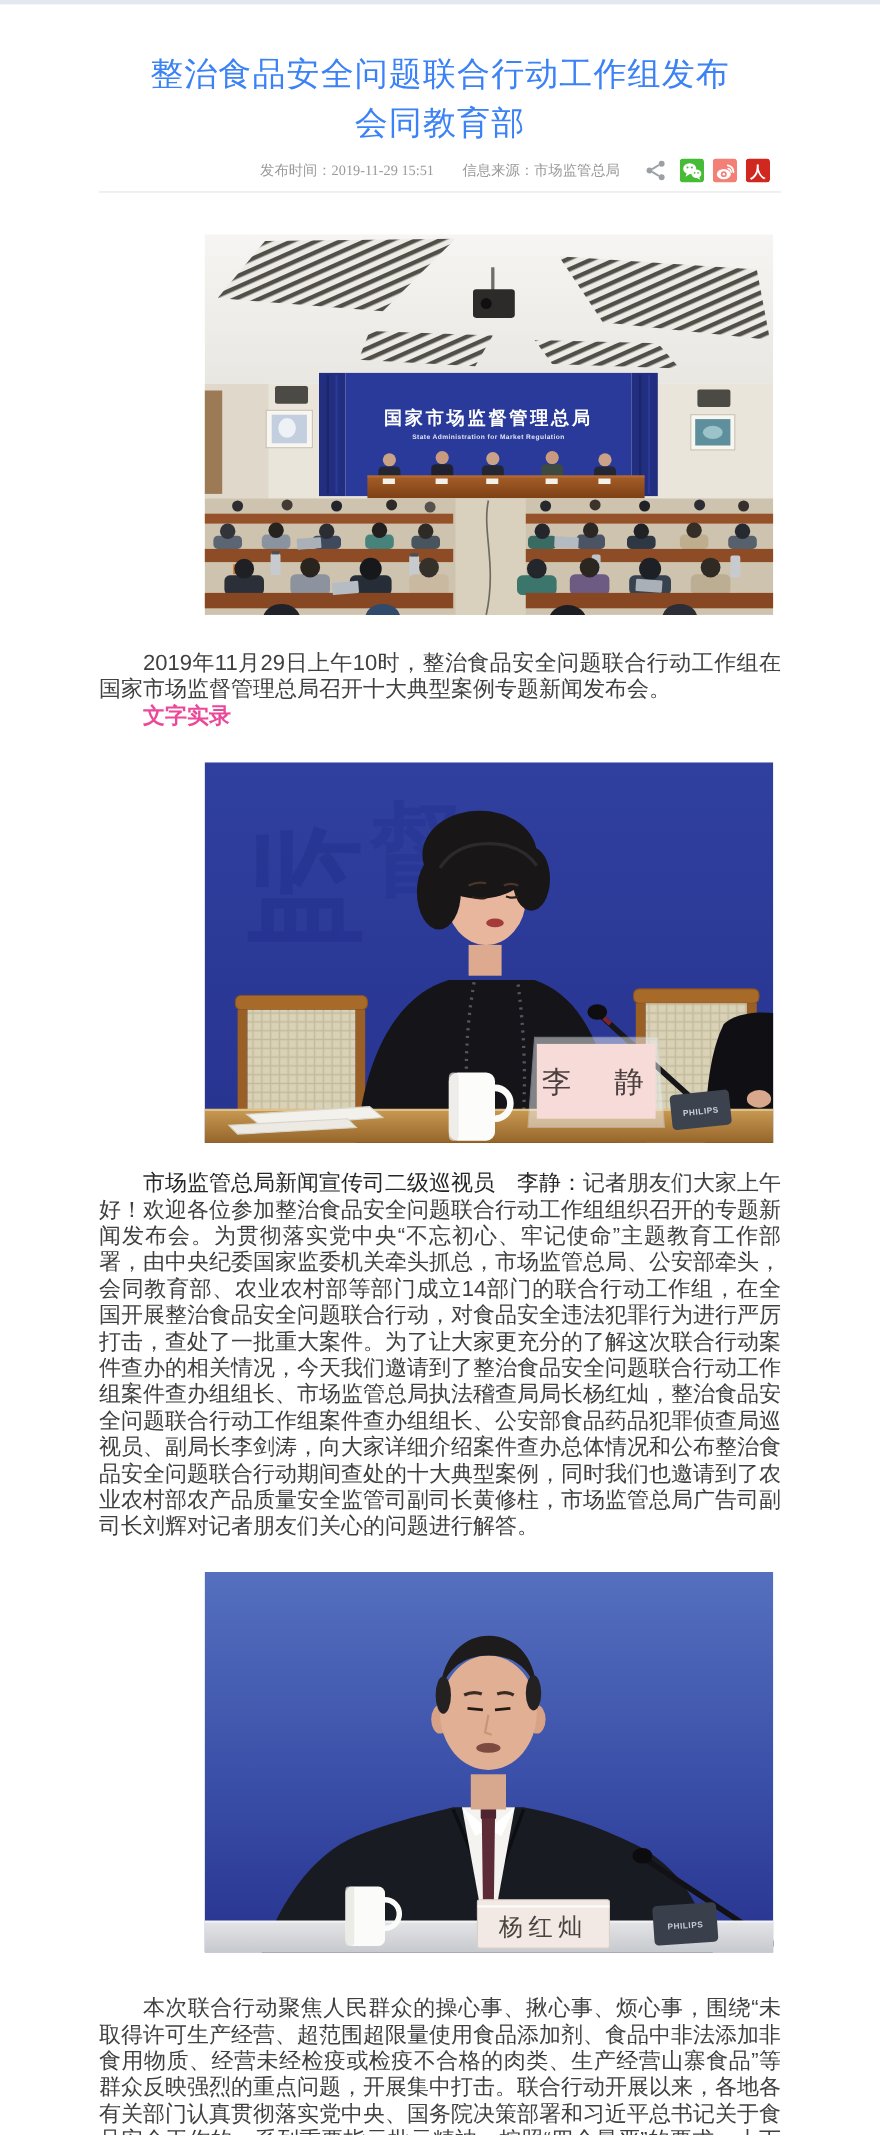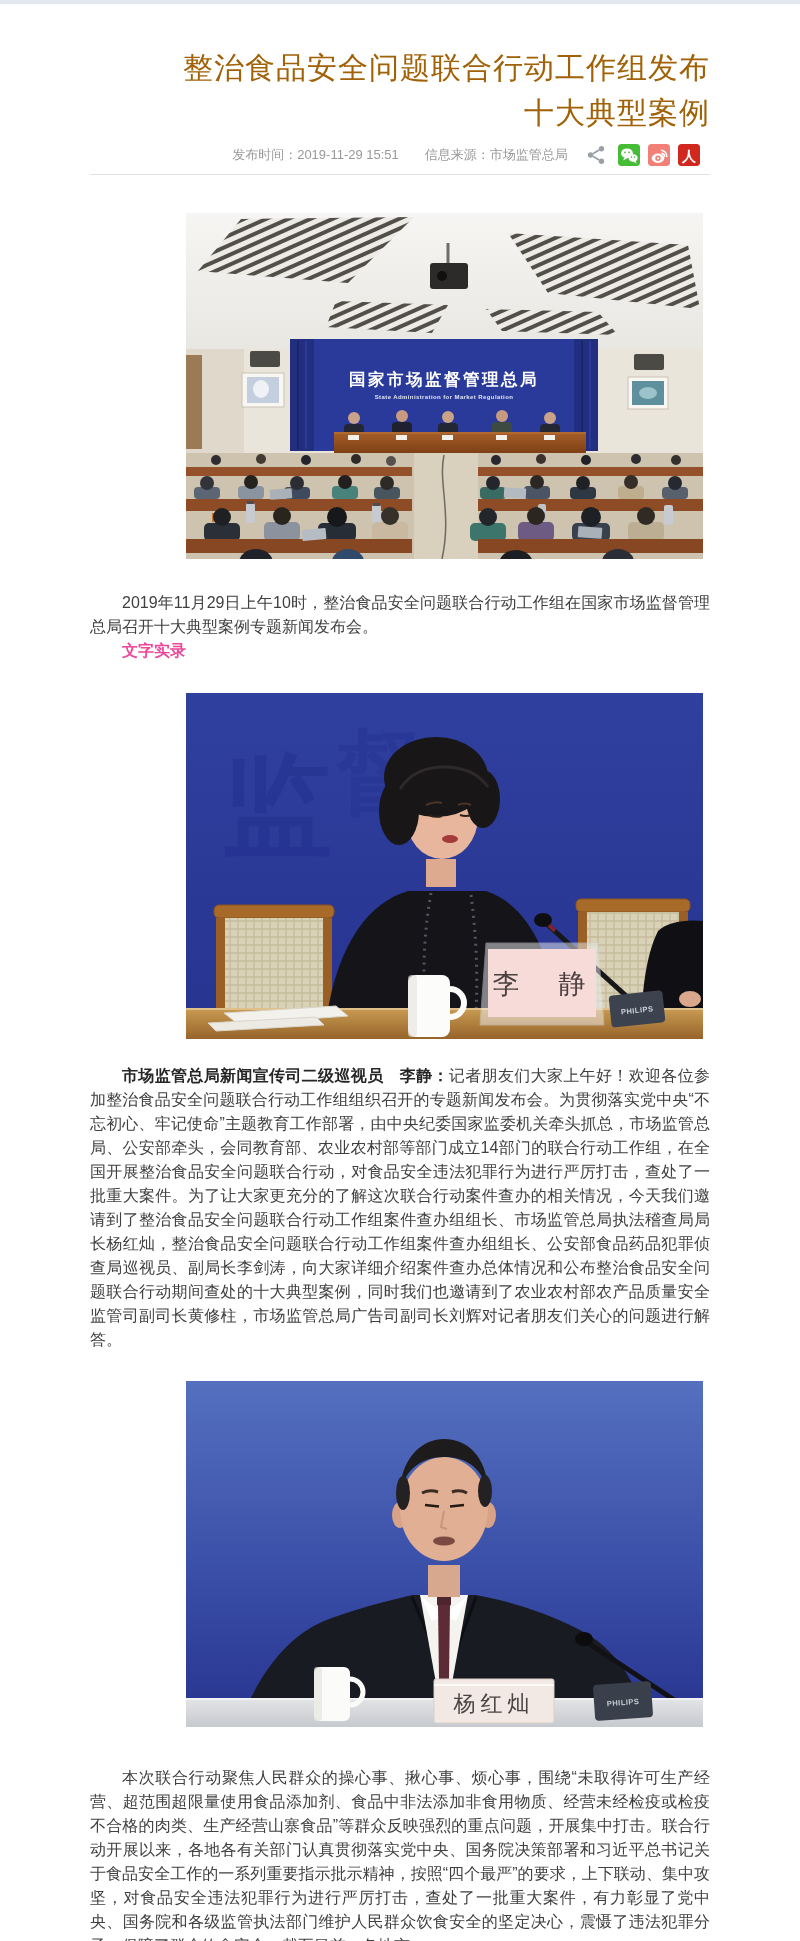--- a/index.html
+++ b/index.html
@@ -5,51 +5,51 @@
   html,body{margin:0;padding:0;}
   body{
     width:800px;height:1941px;overflow:hidden;background:#ffffff;
     font-family:"Liberation Sans",sans-serif;
     -webkit-font-smoothing:antialiased;
   }
   .topbar{width:800px;height:4px;background:#e2e7f0;}
   .container{width:620px;margin:0 auto;}
   h1.title{
     margin:41px 0 8px;font-size:30px;line-height:45px;font-weight:400;
-    text-align:right;color:#a16207;letter-spacing:1px;
+    text-align:center;color:#3b82f6;letter-spacing:1px;
   }
-  .meta-row{position:relative;height:24px;margin:0 0 7px;}
+  .meta-row{position:relative;height:24px;margin:0 0 7px;font-family:Liberation Serif, serif;}
   .meta-text{
     text-align:center;font-size:13px;color:#999999;line-height:24px;
   }
   .meta-text .src{margin-left:26px;}
   .share-bar{position:absolute;right:10px;top:1px;display:flex;align-items:center;gap:8px;}
   .share-btn{width:22px;height:22px;border-radius:3px;display:block;cursor:pointer;}
   .share-glyph{width:20px;height:22px;display:block;margin-right:4px;cursor:pointer;}
   hr.divider{border:none;border-top:1px solid #e3e3e3;margin:0 0 38px;}
   figure.photo{width:429px;margin:0 auto;display:block;}
   figure.photo svg{display:block;}
   #fig-press{margin:0 auto 32px;}
   #fig-lijing{margin:30px auto 25px;}
   #fig-yang{margin:29px auto 39px;}
   p.para{
-    margin:0;font-size:16px;line-height:24px;color:#404040;
+    margin:0;font-size:20px;line-height:24px;color:#404040;
     text-indent:2em;text-align:justify;
   }
-  p.para .lead{font-weight:700;color:#262626;}
+  p.para .lead{font-weight:400;color:#262626;}
   p.para.bold{font-weight:700;color:#ec4899;}
 </style>
 </head>
 <body>
 
 <div class="topbar"></div>
 
 <div class="container">
 
-  <h1 class="title"><span>整治食品安全问题联合行动工作组发布</span><br><span>十大典型案例</span></h1>
+  <h1 class="title"><span>整治食品安全问题联合行动工作组发布</span><br><span>会同教育部</span></h1>
 
   <div class="meta-row">
     <div class="meta-text">
       <span>发布时间：2019-11-29 15:51</span><span class="src">信息来源：市场监管总局</span>
     </div>
     <div class="share-bar">
       <svg class="share-glyph" viewBox="0 0 20 22">
         <g fill="#9aa0a6" stroke="#9aa0a6">
           <circle cx="15.5" cy="4.8" r="2.7" stroke="none"></circle>
           <circle cx="4.5" cy="11" r="2.7" stroke="none"></circle>

